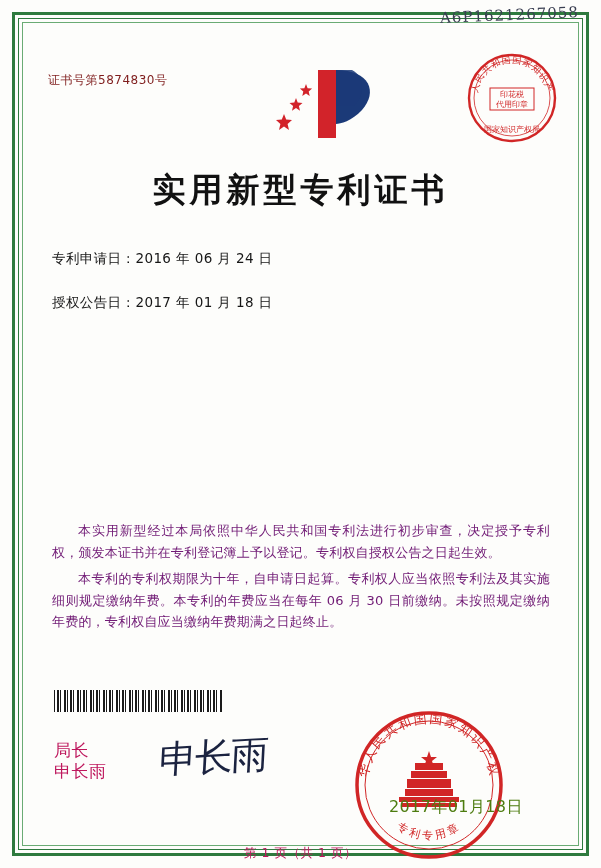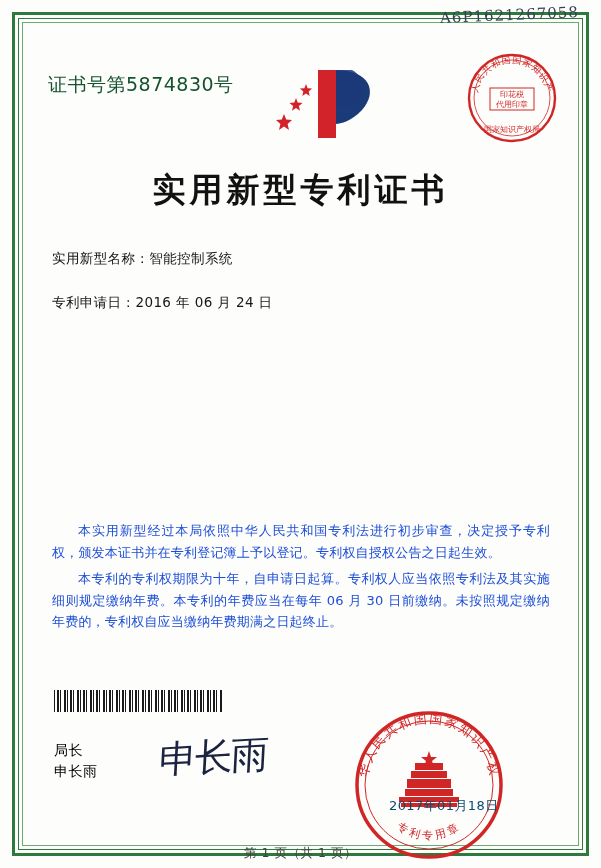--- a/index.html
+++ b/index.html
@@ -67,22 +67,22 @@
     top: 50px;
     width: 513px;
     height: 790px;
   }
 
   .cert-number {
     position: absolute;
     left: 4px;
     top: 22px;
     font-family: "DejaVu Sans", "Liberation Sans", sans-serif;
-    font-size: 19px;
-    color: #14532d;
+    font-size: 12px;
+    color: #7f1d1d;
     letter-spacing: 0.5px;
   }
 
   
   .logo {
     position: absolute;
     left: 222px;
     top: 12px;
     width: 120px;
     height: 84px;
@@ -132,21 +132,21 @@
 
   .paragraphs {
     position: absolute;
     left: 8px;
     top: 470px;
     width: 498px;
   }
   .para {
     font-size: 13px;
     line-height: 21.5px;
-    color: #1d4ed8;
+    color: #701a75;
     text-indent: 26px;
     margin-bottom: 5px;
     text-align: justify;
     letter-spacing: 0.2px;
   }
 
   
   .barcode {
     position: absolute;
     left: 10px;
@@ -158,22 +158,22 @@
         #1a1a1a 0px, #1a1a1a 1px, #ffffff 1px, #ffffff 3px,
         #1a1a1a 3px, #1a1a1a 5px, #ffffff 5px, #ffffff 6px,
         #1a1a1a 6px, #1a1a1a 7px, #ffffff 7px, #ffffff 10px,
         #1a1a1a 10px, #1a1a1a 12px, #ffffff 12px, #ffffff 13px);
   }
 
   .sign-block {
     position: absolute;
     left: 10px;
     top: 690px;
-    font-size: 14px;
-    color: #000000;
+    font-size: 17px;
+    color: #be185d;
     line-height: 21px;
     letter-spacing: 0.5px;
   }
 
   
   .signature {
     position: absolute;
     left: 115px;
     top: 682px;
     font-family: "DejaVu Serif", "Liberation Serif", serif;
@@ -190,33 +190,33 @@
     left: 305px;
     top: 655px;
     width: 160px;
     height: 160px;
   }
 
   .issue-date-bottom {
     position: absolute;
     left: 345px;
     top: 747px;
-    font-size: 13px;
-    color: #0c4a6e;
+    font-size: 16px;
+    color: #4d7c0f;
     letter-spacing: 0.4px;
   }
 
   .page-footer {
     position: absolute;
     left: 0;
     top: 795px;
     width: 513px;
     text-align: center;
     font-size: 12.5px;
-    color: #404040;
+    color: #be185d;
     letter-spacing: 0.5px;
   }
 
   .seal-text-arc {
     font-size: 9px;
     fill: #cf1f1f;
     font-family: "DejaVu Sans", "Liberation Sans", sans-serif;
     letter-spacing: 1px;
   }
   .seal-text-small {
@@ -267,24 +267,24 @@
         <text x="48" y="47" text-anchor="middle" class="seal-text-small">印花税</text>
         <text x="48" y="57" text-anchor="middle" class="seal-text-small">代用印章</text>
         <text x="48" y="82" text-anchor="middle" class="seal-text-small">国家知识产权局</text>
       </svg>
     </div>
 
     <div class="title">实用新型专利证书</div>
 
     <div class="fields">
       <div class="field-row">
-        <span class="field-label">实用新型名称：</span><span class="field-value">智能控制系统</span>
+        <span class="field-label">专利申请日：</span><span class="field-value">2016 年 06 月 24 日</span>
       </div>
       <div class="field-row">
-        <span class="field-label">专利申请日：</span><span class="field-value">2016 年 06 月 24 日</span>
+        <span class="field-label">授权公告日：</span><span class="field-value">2017 年 01 月 18 日</span>
       </div>
     </div>
 
     <div class="paragraphs">
       <div class="para">本实用新型经过本局依照中华人民共和国专利法进行初步审查，决定授予专利权，颁发本证书并在专利登记簿上予以登记。专利权自授权公告之日起生效。</div>
       <div class="para">本专利的专利权期限为十年，自申请日起算。专利权人应当依照专利法及其实施细则规定缴纳年费。本专利的年费应当在每年 06 月 30 日前缴纳。未按照规定缴纳年费的，专利权自应当缴纳年费期满之日起终止。</div>
     </div>
 
     <div class="barcode"></div>
 

